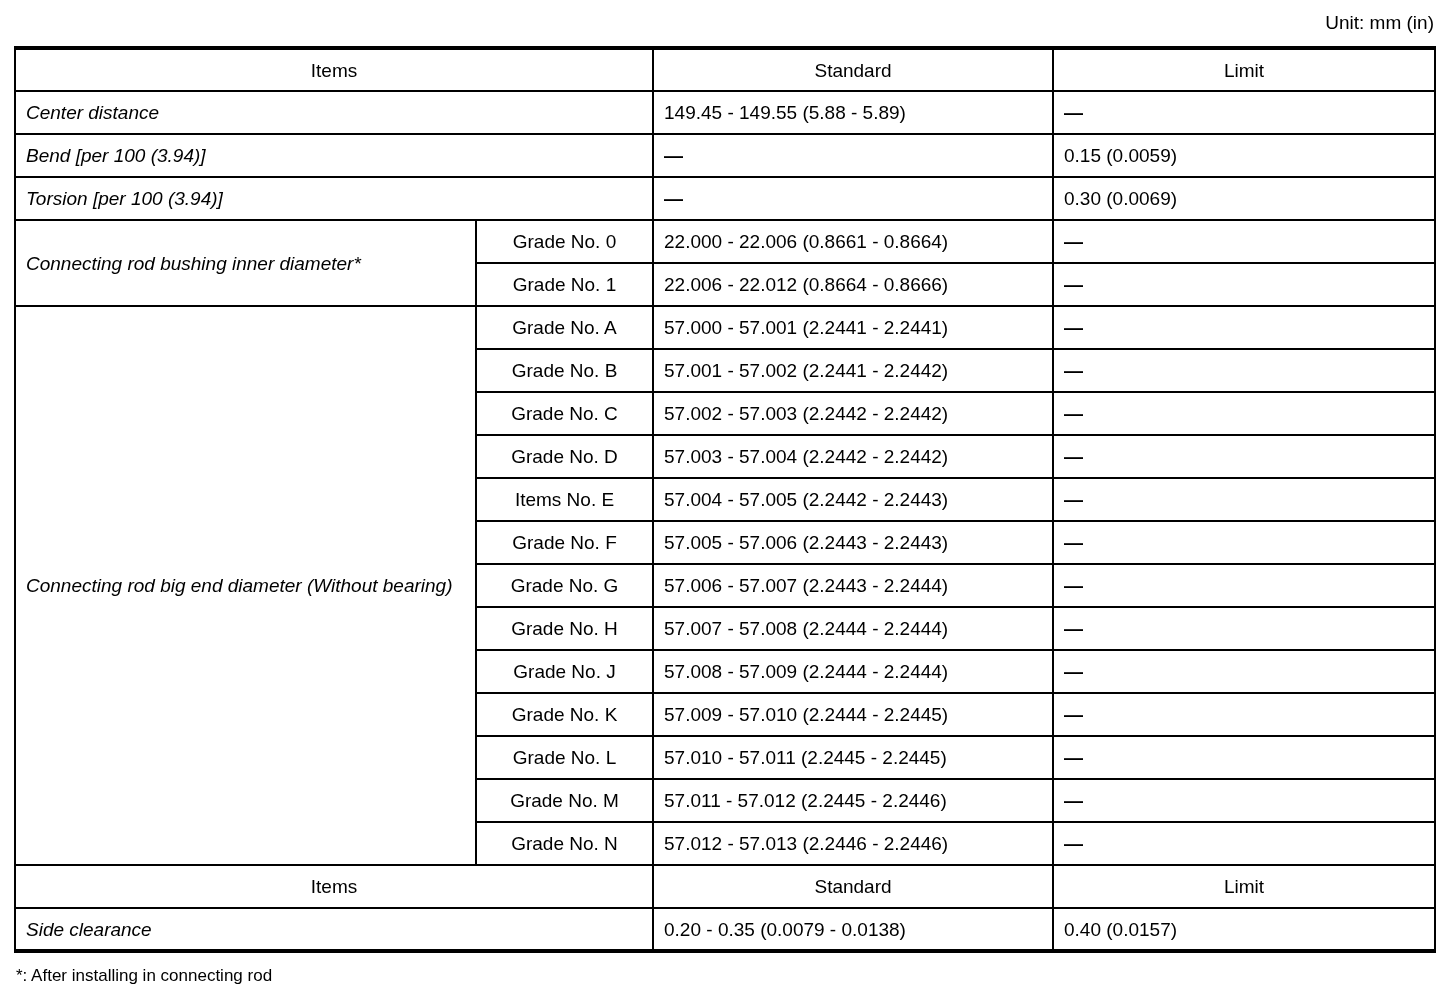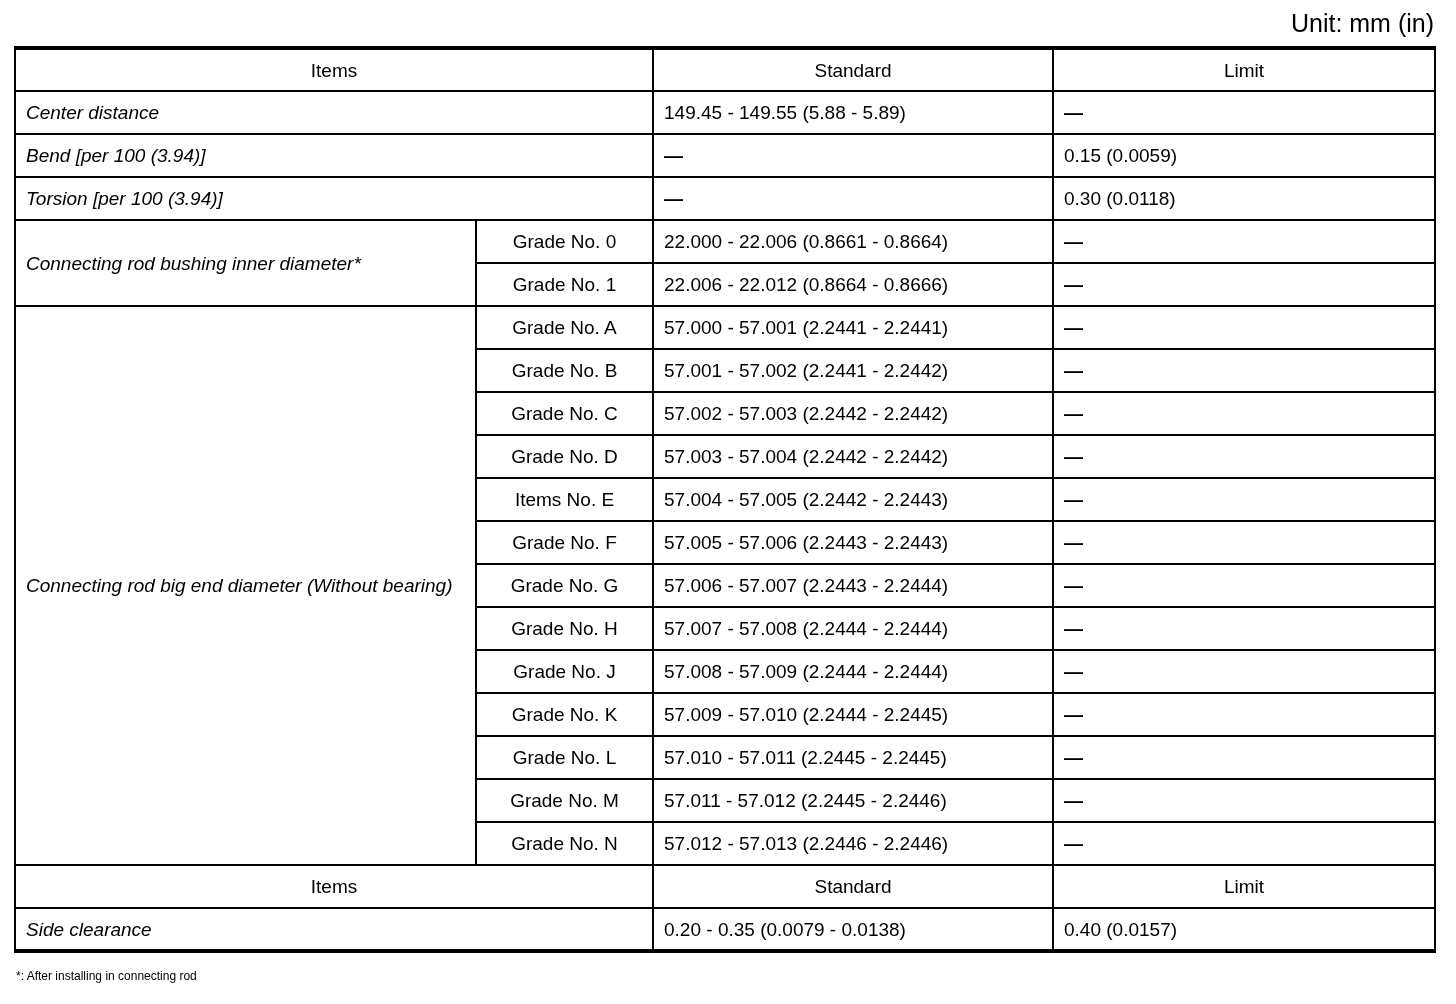--- a/index.html
+++ b/index.html
@@ -11,21 +11,21 @@
     font-family: "Liberation Sans", sans-serif;
     overflow: hidden;
   }
   .page { width: 1456px; height: 1004px; }
   .unit-label {
     box-sizing: border-box;
     width: 1434px;
     padding-top: 12px;
     margin-bottom: 12px;
     text-align: right;
-    font-size: 25px;
+    font-size: 19px;
     line-height: 22px;
   }
   table.spec {
     border-collapse: collapse;
     table-layout: fixed;
     margin-left: 14px;
     width: 1420px;
     border-top: 4px solid #000;
     border-bottom: 4px solid #000;
     padding-left: 48px;
@@ -39,21 +39,21 @@
     padding: 2px 10px;
     vertical-align: middle;
   }
   td.head  { text-align: center; }
   td.item  { text-align: left; padding-left: 20px; font-style: italic; }
   td.grade { text-align: center; padding-left: 13px; }
   td.val   { text-align: left; }
   td.dash  { font-weight: 700; }
   .footnote {
     margin: 12px 0 0 16px;
-    font-size: 12px;
+    font-size: 17px;
     line-height: 22px;
   }
 </style>
 </head>
 <body>
 
 <div class="page">
 
   <div class="unit-label">Unit: mm (in)</div>
 
@@ -80,21 +80,21 @@
 
       <tr>
         <td colspan="2" class="item">Bend [per 100 (3.94)]</td>
         <td class="val dash">—</td>
         <td class="val">0.15 (0.0059)</td>
       </tr>
 
       <tr>
         <td colspan="2" class="item">Torsion [per 100 (3.94)]</td>
         <td class="val dash">—</td>
-        <td class="val">0.30 (0.0118)</td>
+        <td class="val">0.30 (0.0069)</td>
       </tr>
 
       <tr>
         <td rowspan="2" class="item">Connecting rod bushing inner diameter*</td>
         <td class="grade">Grade No. 0</td>
         <td class="val">22.000 - 22.006 (0.8661 - 0.8664)</td>
         <td class="val dash">—</td>
       </tr>
       <tr>
         <td class="grade">Grade No. 1</td>

